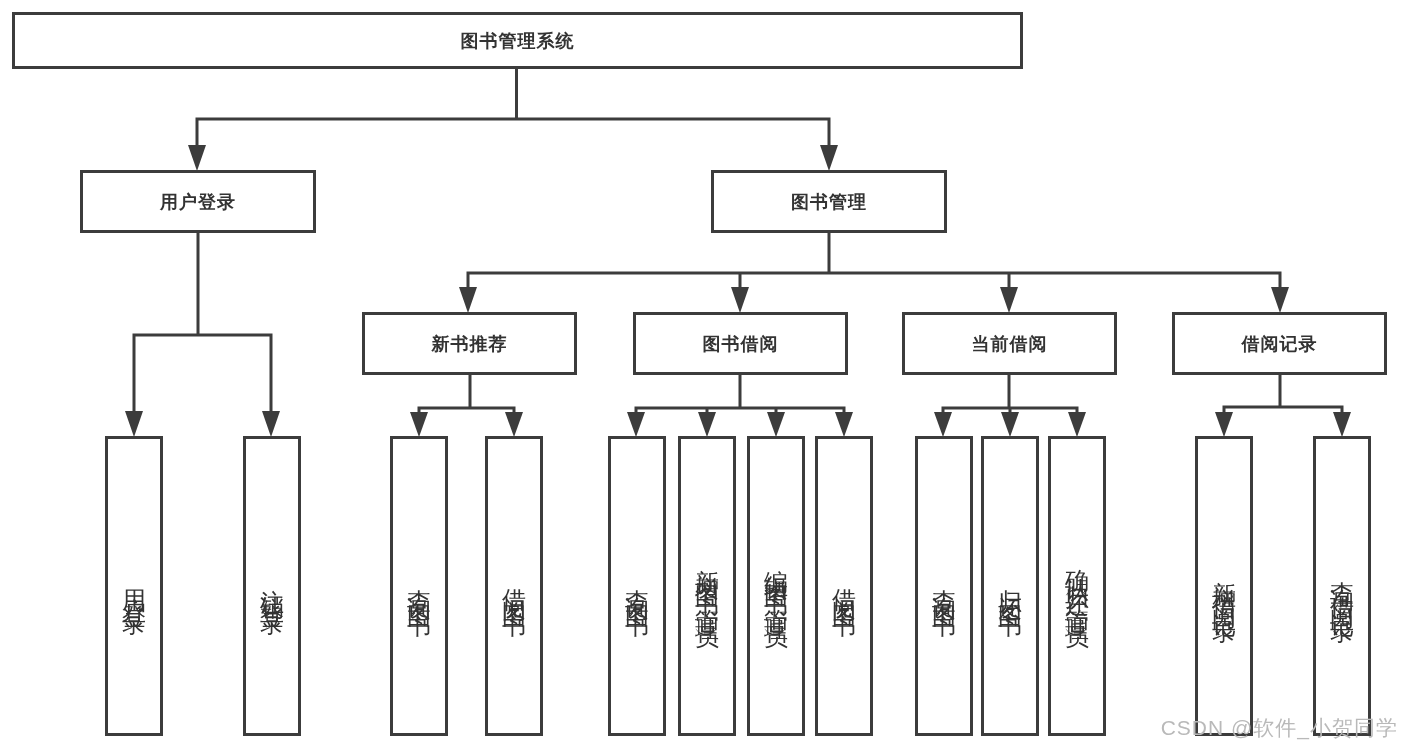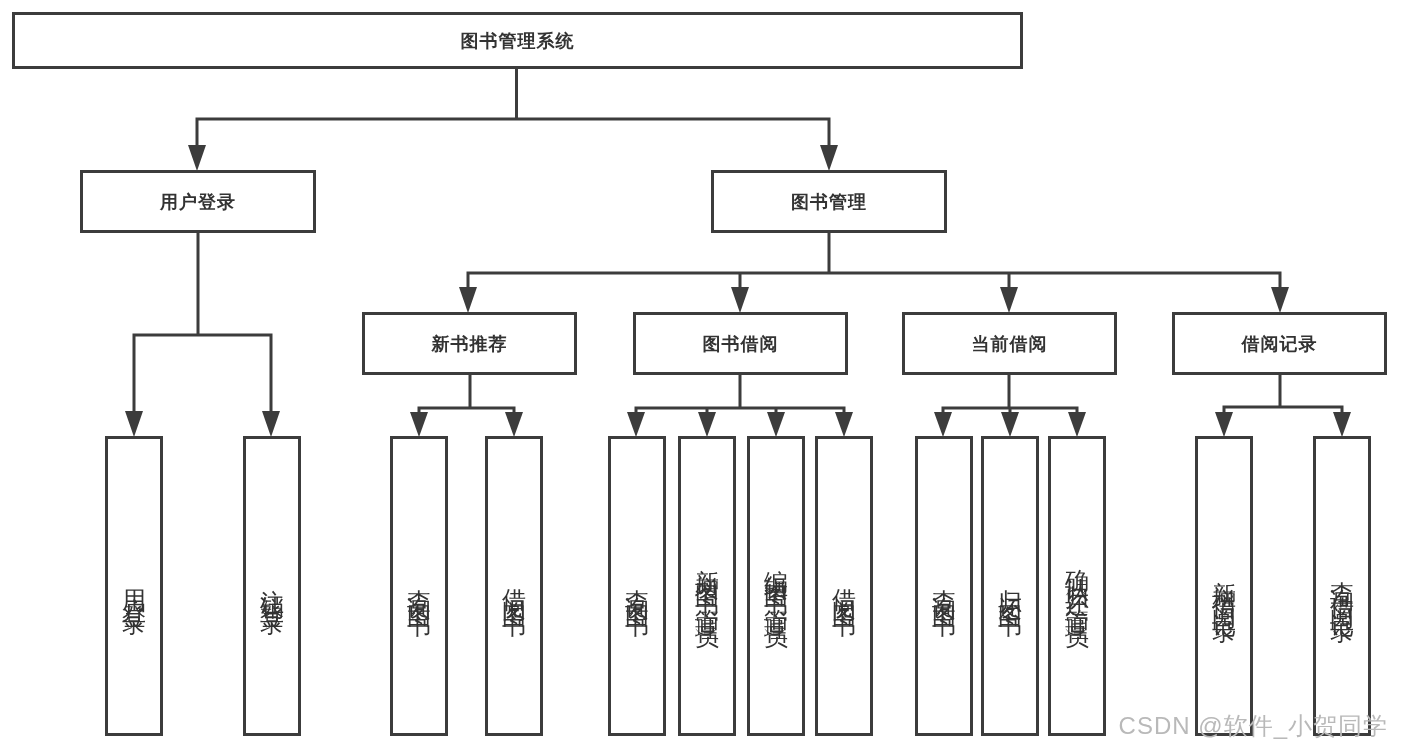--- a/index.html
+++ b/index.html
@@ -48,23 +48,23 @@
   .vnode .vtext {
     writing-mode: vertical-rl;
     text-orientation: mixed;
     font-size: 24px;
     letter-spacing: 8px;
     line-height: 1;
     white-space: nowrap;
   }
   .watermark {
     position: absolute;
-    right: 17px;
+    right: 7px;
     bottom: 5px;
-    font-size: 24px;
+    font-size: 21px;
     color: #b9b9b9;
     letter-spacing: 1px;
     z-index: 3;
     white-space: nowrap;
   }
 </style>
 </head>
 <body>
 
 <div class="stage">

